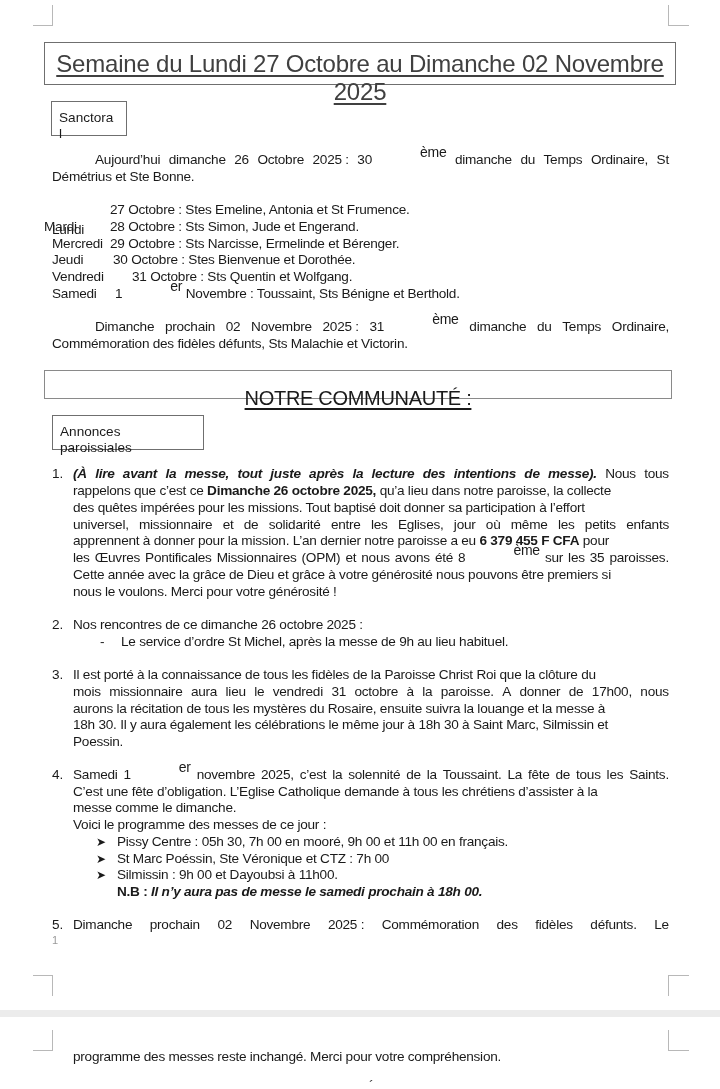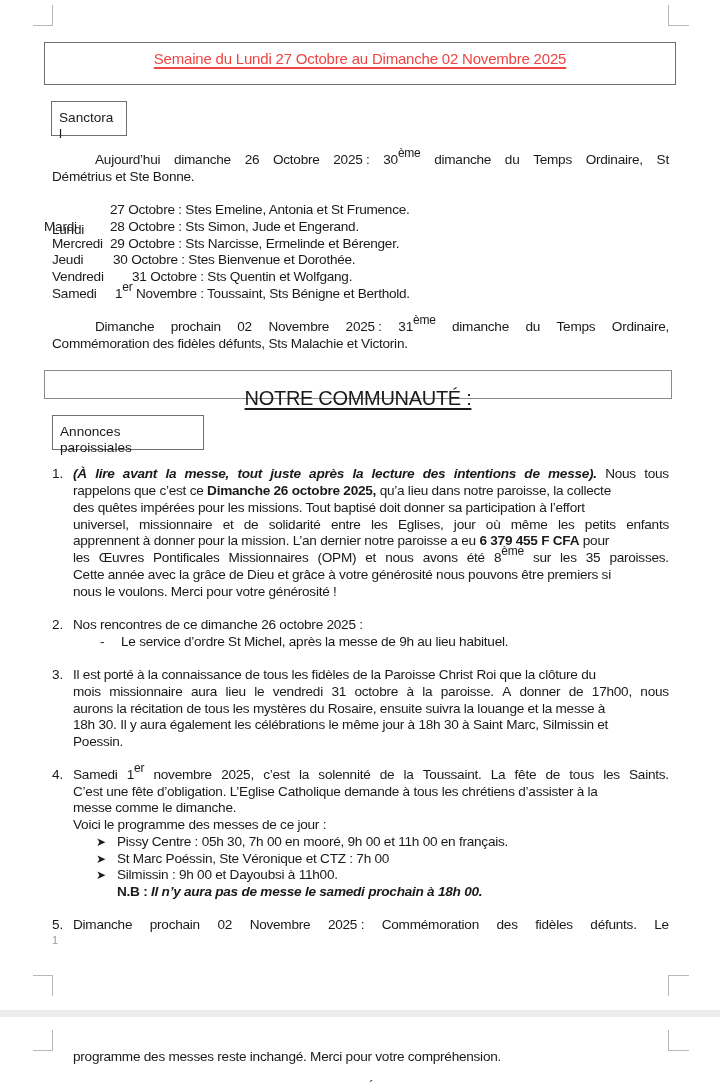--- a/index.html
+++ b/index.html
@@ -7,25 +7,25 @@
     width:720px; height:1089px; position:relative; overflow:hidden;
     background:#ffffff; color:#1a1a1a;
     font-family:"Liberation Sans", "DejaVu Sans", sans-serif;
   }
   .corner { position:absolute; border-color:#b8b8b8; border-style:solid; border-width:0; }
   .abs { position:absolute; }
   .line { position:absolute; font-size:13.6px; line-height:16.6px; white-space:nowrap; letter-spacing:-0.25px; transform-origin:left top; }
   .just { display:flex; justify-content:space-between; }
   .box { position:absolute; border:1px solid #6f6f6f; box-sizing:border-box; }
   .title-box { left:44px; top:42px; width:632px; height:43px; text-align:center; }
-  .title { display:inline-block; margin-top:7px; font-size:15px; font-weight:500; text-decoration:underline; text-underline-offset:3px; text-decoration-thickness:1.5px; letter-spacing:-0.2px; color:#ef4444; }
+  .title { display:inline-block; margin-top:7px; font-size:24px; font-weight:500; text-decoration:underline; text-underline-offset:3px; text-decoration-thickness:1.5px; letter-spacing:-0.2px; color:#404040; }
   .label-box { font-size:13.6px; line-height:16px; padding:8px 0 0 7px; }
   .comm-box { left:44px; top:370px; width:628px; height:29px; text-align:center; border-color:#8a8a8a; border-width:1.5px; }
   .comm { display:inline-block; margin-top:16px; font-size:20px; text-decoration:underline; text-underline-offset:3px; letter-spacing:-0.3px; }
-  sup { font-size:12px; line-height:0; vertical-align:super; position:relative; top:-1px; }
+  sup { font-size:14px; line-height:0; vertical-align:super; position:relative; top:-1px;margin-left:48px; }
   .num { position:absolute; font-size:13.6px; line-height:16.6px; }
   .bold { font-weight:bold; }
   .ital { font-style:italic; }
   .pagenum { position:absolute; left:52px; top:934px; font-size:11px; color:#9a9a9a; }
   .sep { position:absolute; left:0; top:1010px; width:720px; height:7px; background:#ececec; }
   .arrow { position:absolute; font-size:12px; line-height:16.6px; }
 </style>
 </head>
 <body>
 

